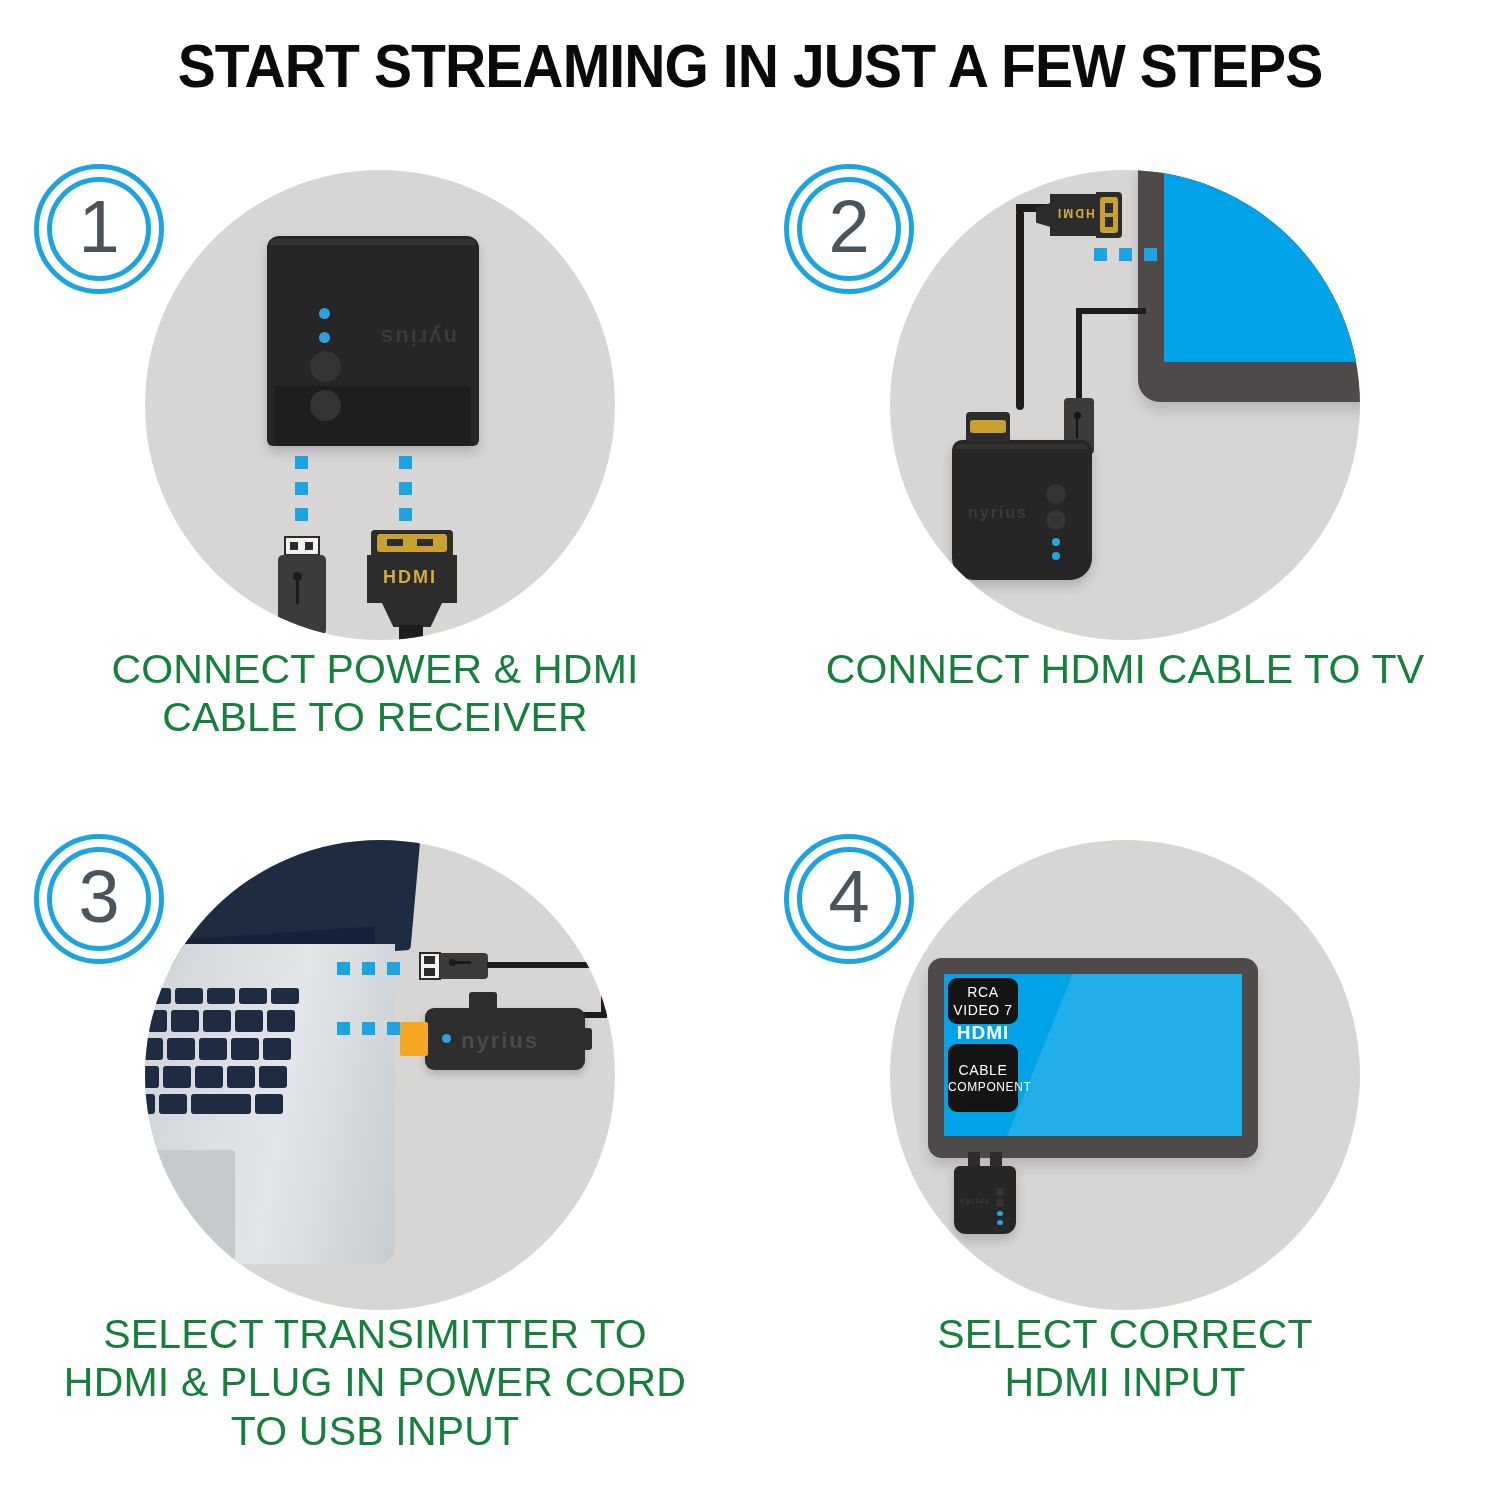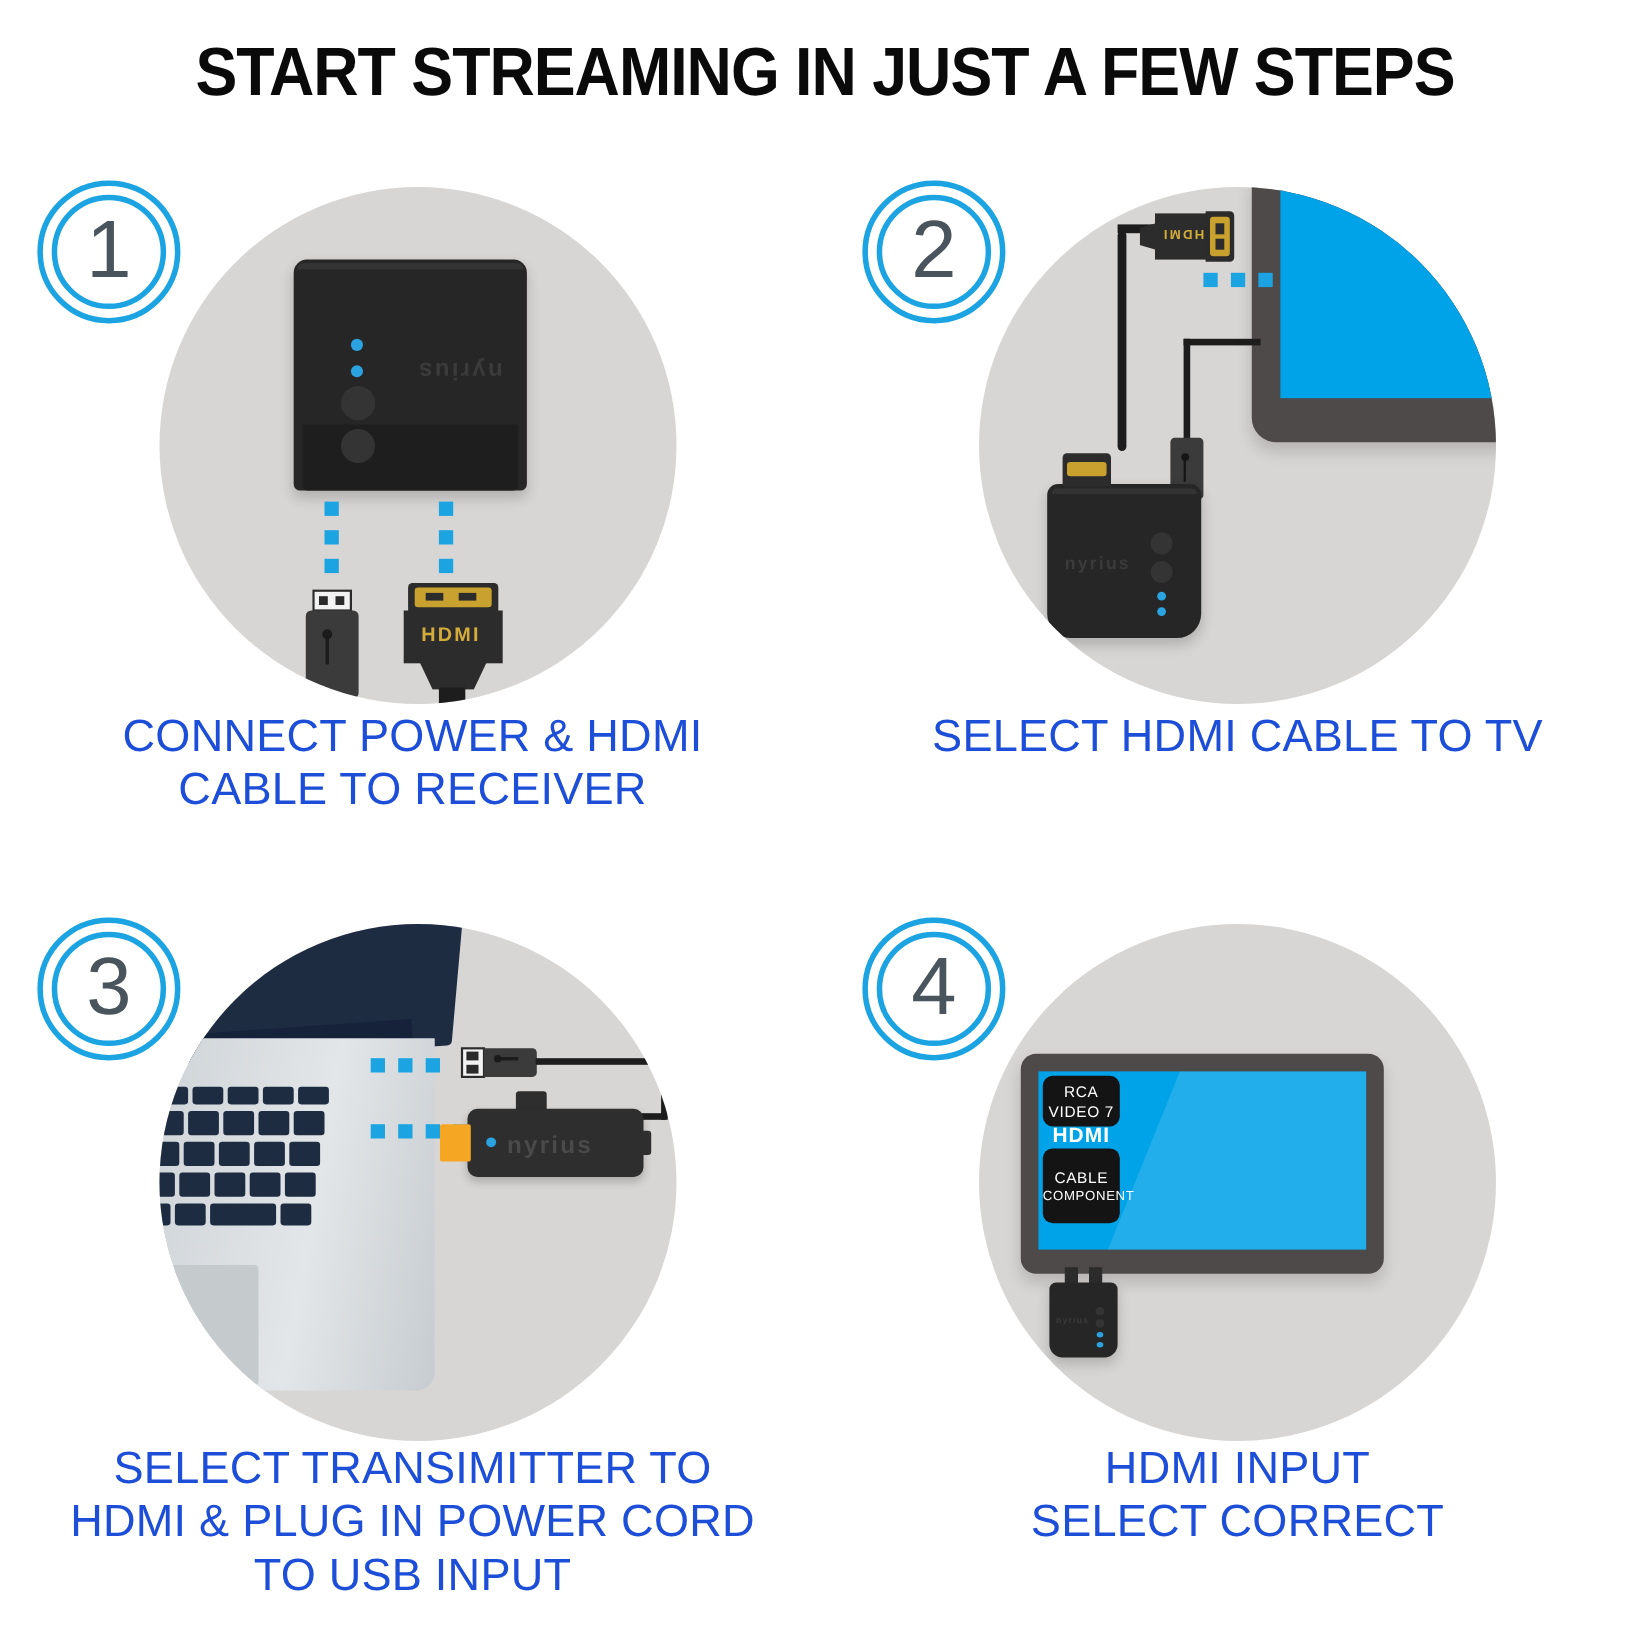--- a/index.html
+++ b/index.html
@@ -54,21 +54,21 @@
     position:absolute;left:145px;top:30px;
     width:470px;height:470px;border-radius:50%;
     background:#d8d6d4;
     overflow:hidden;
   }
   .p2 .scene,.p4 .scene{left:140px;}
   .caption{
     position:absolute;left:0;top:505px;width:750px;
     text-align:center;
     font-size:41px;
-    color:#1d4ed8;
+    color:#15803d;
     line-height:1.18;
     letter-spacing:.2px;
   }
   .p3 .caption,.p4 .caption{top:500px;}
 
   
   .dash{position:absolute;}
   .dash i{position:absolute;display:block;background:#1ba3e2;}
 
   
@@ -223,21 +223,21 @@
         <span class="led" style="left:100px;top:98px;width:8px;height:8px;"></span>
         <span class="led" style="left:100px;top:112px;width:8px;height:8px;"></span>
         <span class="brand" style="left:16px;top:64px;font-size:16px;">nyrius</span>
       </div>
 
       <div class="hdmi-body" style="position:absolute;left:76px;top:242px;width:44px;height:30px;border-radius:4px 4px 0 0;"></div>
       <div class="hdmi-gold" style="position:absolute;left:80px;top:250px;width:36px;height:13px;"></div>
     </div>
 
     <div class="caption">
-      <div>SELECT HDMI CABLE TO TV</div>
+      <div>CONNECT HDMI CABLE TO TV</div>
     </div>
   </div>
 
   <div class="panel p3">
     <div class="badge">
       <span class="badge-num">3</span>
     </div>
 
     <div class="scene">
 
@@ -348,18 +348,18 @@
       <div class="recv" style="left:64px;top:326px;width:62px;height:68px;border-radius:6px 6px 12px 12px;">
         <span class="brand" style="left:6px;top:30px;font-size:8px;letter-spacing:1px;">nyrius</span>
         <span class="btn-circ" style="left:42px;top:22px;width:8px;height:8px;"></span>
         <span class="btn-circ" style="left:42px;top:33px;width:8px;height:8px;"></span>
         <span class="led" style="left:43px;top:45px;width:6px;height:5px;"></span>
         <span class="led" style="left:43px;top:54px;width:6px;height:5px;"></span>
       </div>
     </div>
 
     <div class="caption">
+      <div>SELECT CORRECT</div>
       <div>HDMI INPUT</div>
-      <div>SELECT CORRECT</div>
     </div>
   </div>
 
 </div>
 
 </body></html>

